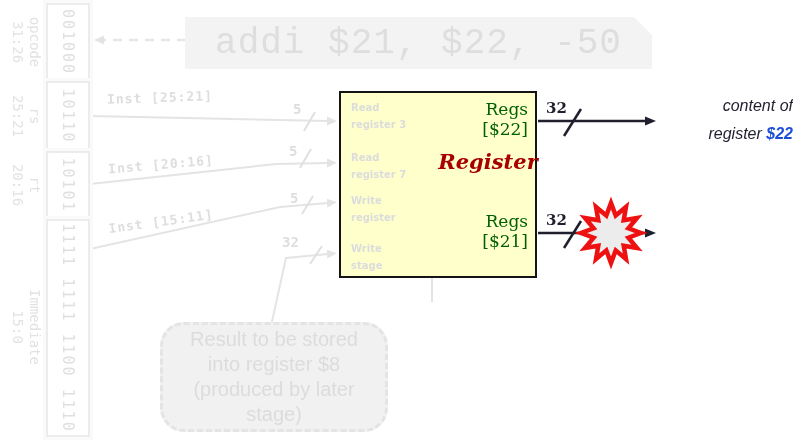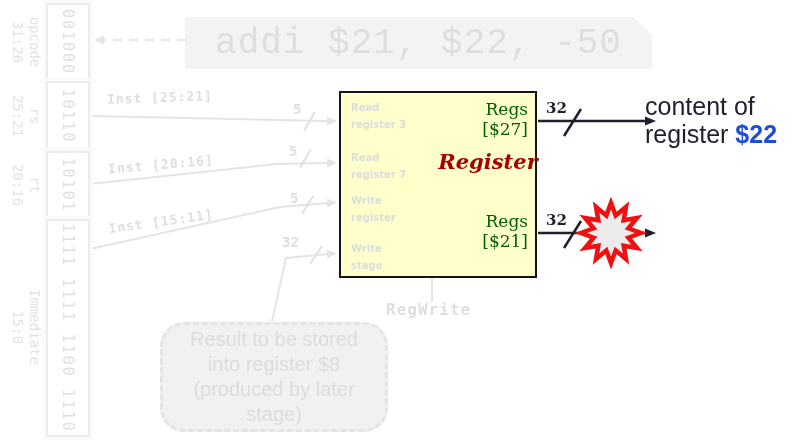--- a/index.html
+++ b/index.html
@@ -67,22 +67,22 @@
     font-size:21px;line-height:23px;color:#a80000;
   }
   #regfile-title span{display:block;}
   #regwrite-label{
     position:absolute;left:386px;top:300px;
     font-family:"DejaVu Sans Mono",monospace;font-weight:bold;font-size:16px;
     letter-spacing:1px;color:#dedede;
   }
   
   #content-annotation{
-    position:absolute;left:645px;top:92px;width:148px;text-align:left;
-    font-size:25px;line-height:28px;color:#1f1f2e;
+    position:absolute;left:645px;top:92px;width:148px;text-align:right;
+    font-size:16px;line-height:28px;color:#1f1f2e;font-style:italic;
   }
   #content-annotation .reg-green{color:#1d4ed8;font-weight:bold;}
   
   #note-box{
     position:absolute;left:160px;top:322px;width:228px;height:110px;box-sizing:border-box;
     background:#f1f1f1;border:3px dashed #e4e4e4;border-radius:24px;
     display:flex;align-items:center;justify-content:center;
   }
   #note-box .note-text{
     text-align:center;font-size:20px;line-height:25px;color:#dcdcdc;
@@ -184,33 +184,32 @@
       <span>Write</span>
         <span>register</span>
     </div>
     <div class="port-label" style="top:147px;">
       <span>Write</span>
         <span>stage</span>
     </div>
 
     <div class="regs-label" style="top:6px;">
       <span>Regs</span>
-        <span>[$27]</span>
+        <span>[$22]</span>
     </div>
     <div class="regs-label" style="top:118px;">
       <span>Regs</span>
         <span>[$21]</span>
     </div>
 
     <div id="regfile-title">
       <span>Register</span>
     </div>
   </div>
 
-  <div id="regwrite-label">RegWrite</div>
 
   <div class="width-label dark" style="left:546px;top:99px;">32</div>
   <div class="width-label dark" style="left:546px;top:211px;">32</div>
 
   <div id="content-annotation">
     <span>content of</span><br>
     <span>register</span>
     <span class="reg-green">$22</span>
   </div>
 

